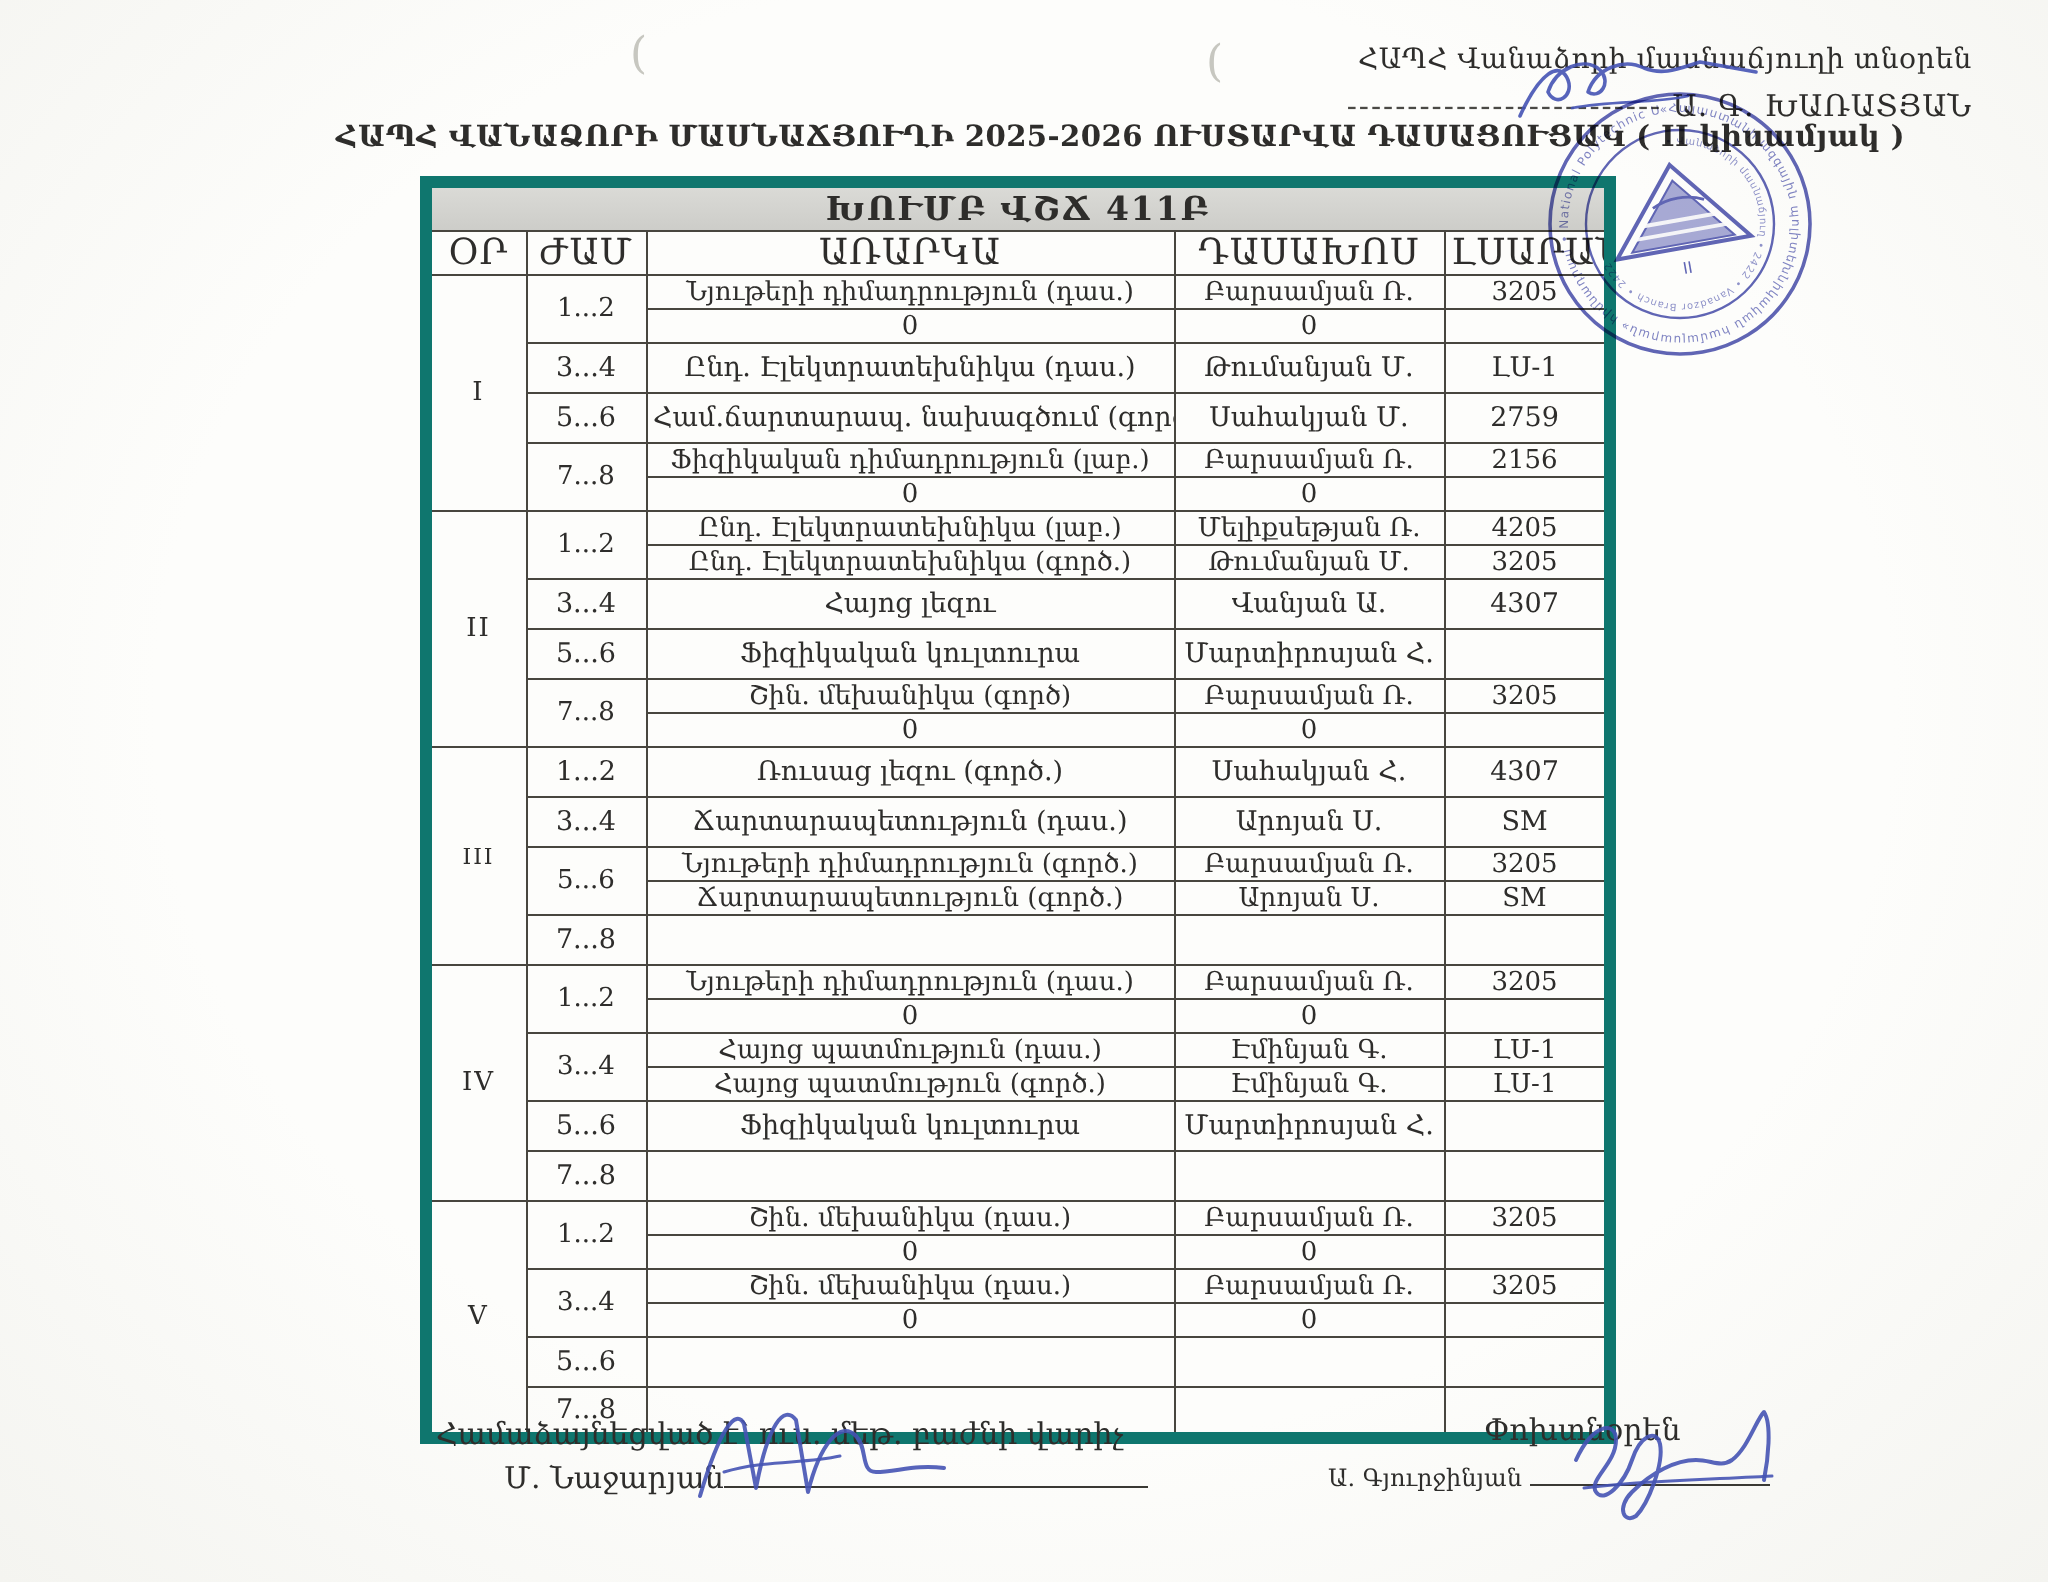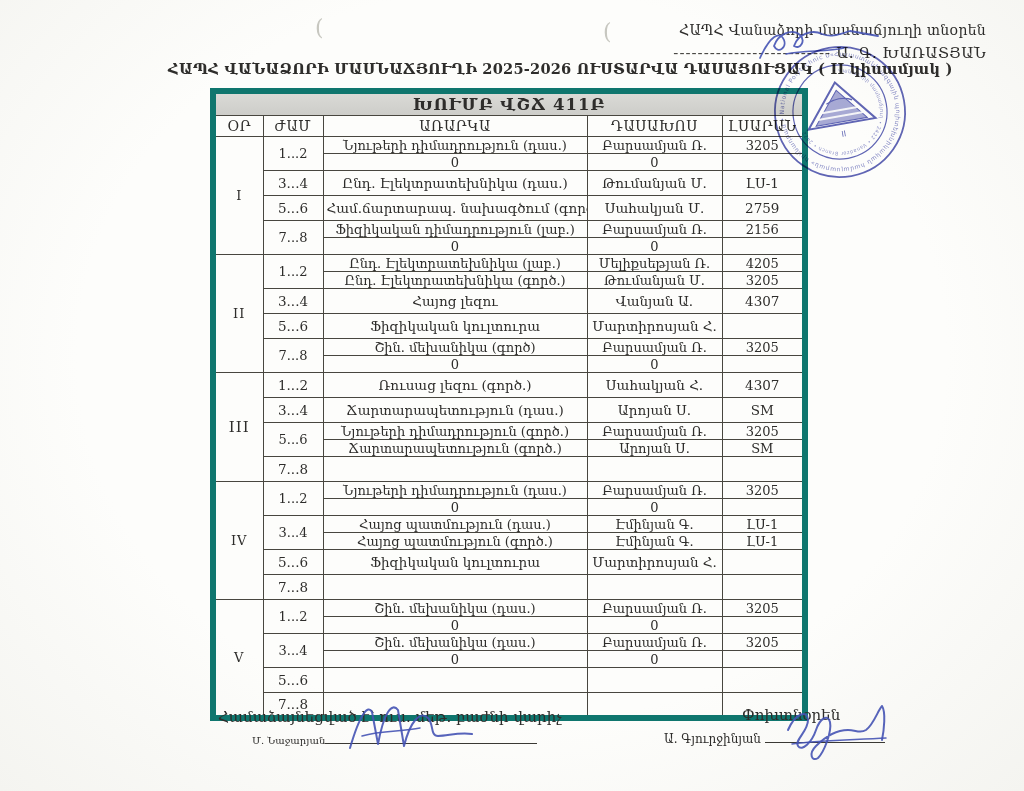--- a/index.html
+++ b/index.html
@@ -32,30 +32,30 @@
     border:1px solid #48463f;
     padding:0 3px;text-align:center;vertical-align:middle;
     overflow:hidden;white-space:nowrap;
   }
   table.sched{border:6px solid #0f766e;margin-left:32px;}
   .group-hdr th{
     background:linear-gradient(#dadad6,#cdcdc9);
     font-size:16.5px;font-weight:bold;letter-spacing:1px;height:21px;
     border-bottom:2px solid #3b3a35;
   }
-  .col-hdr th{font-weight:400;font-size:14px;height:20px;letter-spacing:.5px;}
-  .c-day{font-size:15px;letter-spacing:1px;}
+  .col-hdr th{font-weight:400;font-size:18px;height:20px;letter-spacing:.5px;}
+  .c-day{font-size:11px;letter-spacing:1px;}
   .c-time{font-size:13.5px;}
   tr.r-sub{height:17px;}
   tr.r-sub td{font-size:13px;}
   tr.r-single{height:25px;}
 
   
   .ft-left1{top:708px;left:218px;font-size:15px;white-space:nowrap;}
-  .ft-left2{top:730px;left:252px;font-size:10px;white-space:nowrap;}
+  .ft-left2{top:730px;left:252px;font-size:15px;white-space:nowrap;}
   .ft-right1{top:706px;left:703px;width:95px;text-align:center;font-size:15px;white-space:nowrap;margin-left:39px;}
   .ft-right2{top:729px;left:664px;font-size:12px;white-space:nowrap;}
   .uline{display:inline-block;border-bottom:1px solid #3a3934;height:13px;vertical-align:baseline;}
 
   .sig{stroke:#4553b4;fill:none;stroke-linecap:round;stroke-linejoin:round;opacity:.9;}
 
   
   .stamp{mix-blend-mode:multiply;opacity:.88;transform:rotate(-10deg);}
   .stamp *{vector-effect:non-scaling-stroke;}
 </style>

